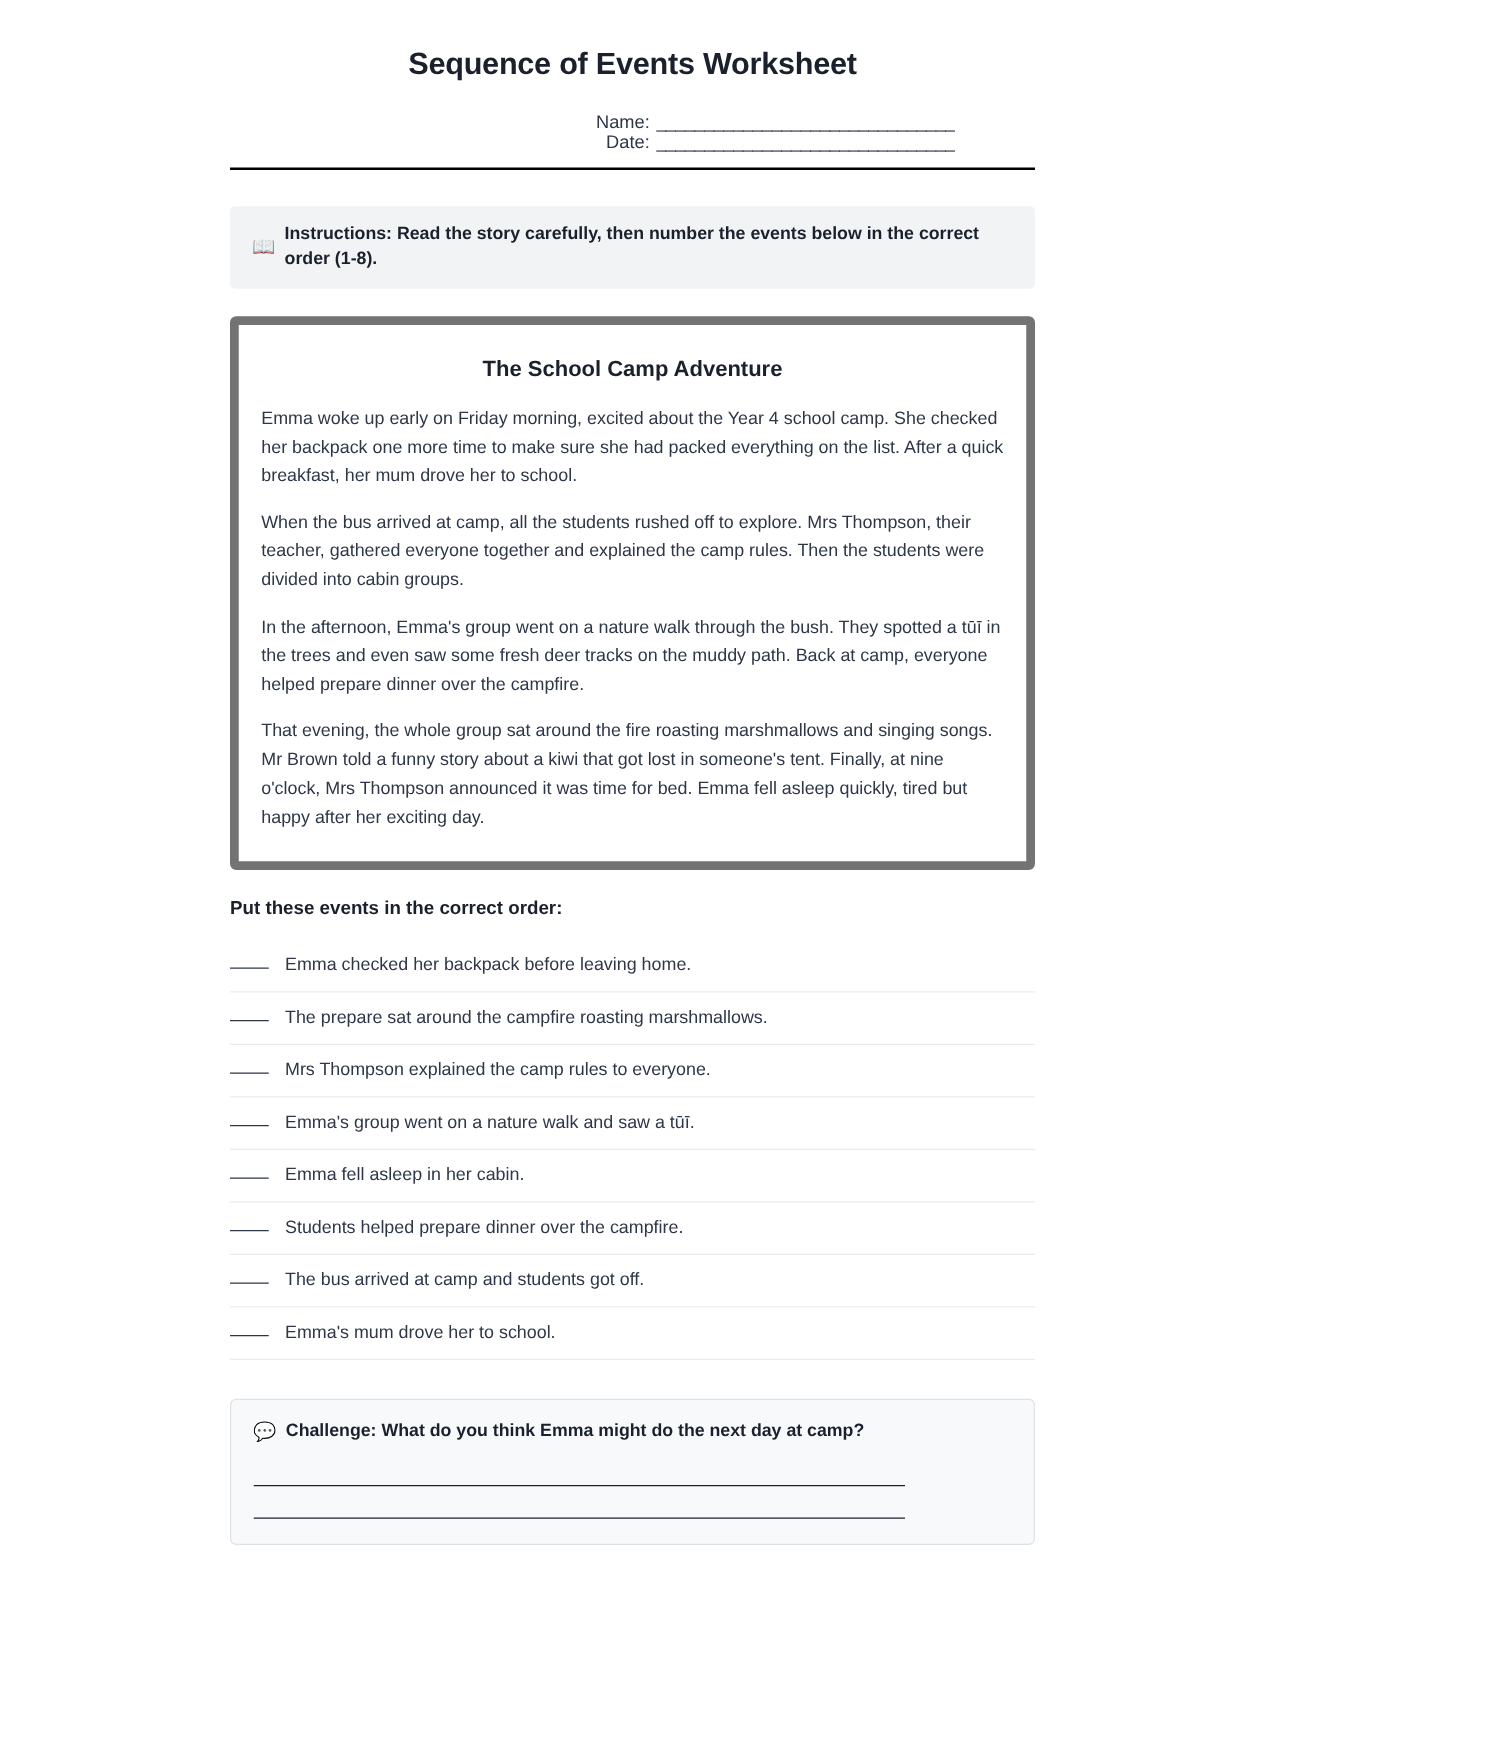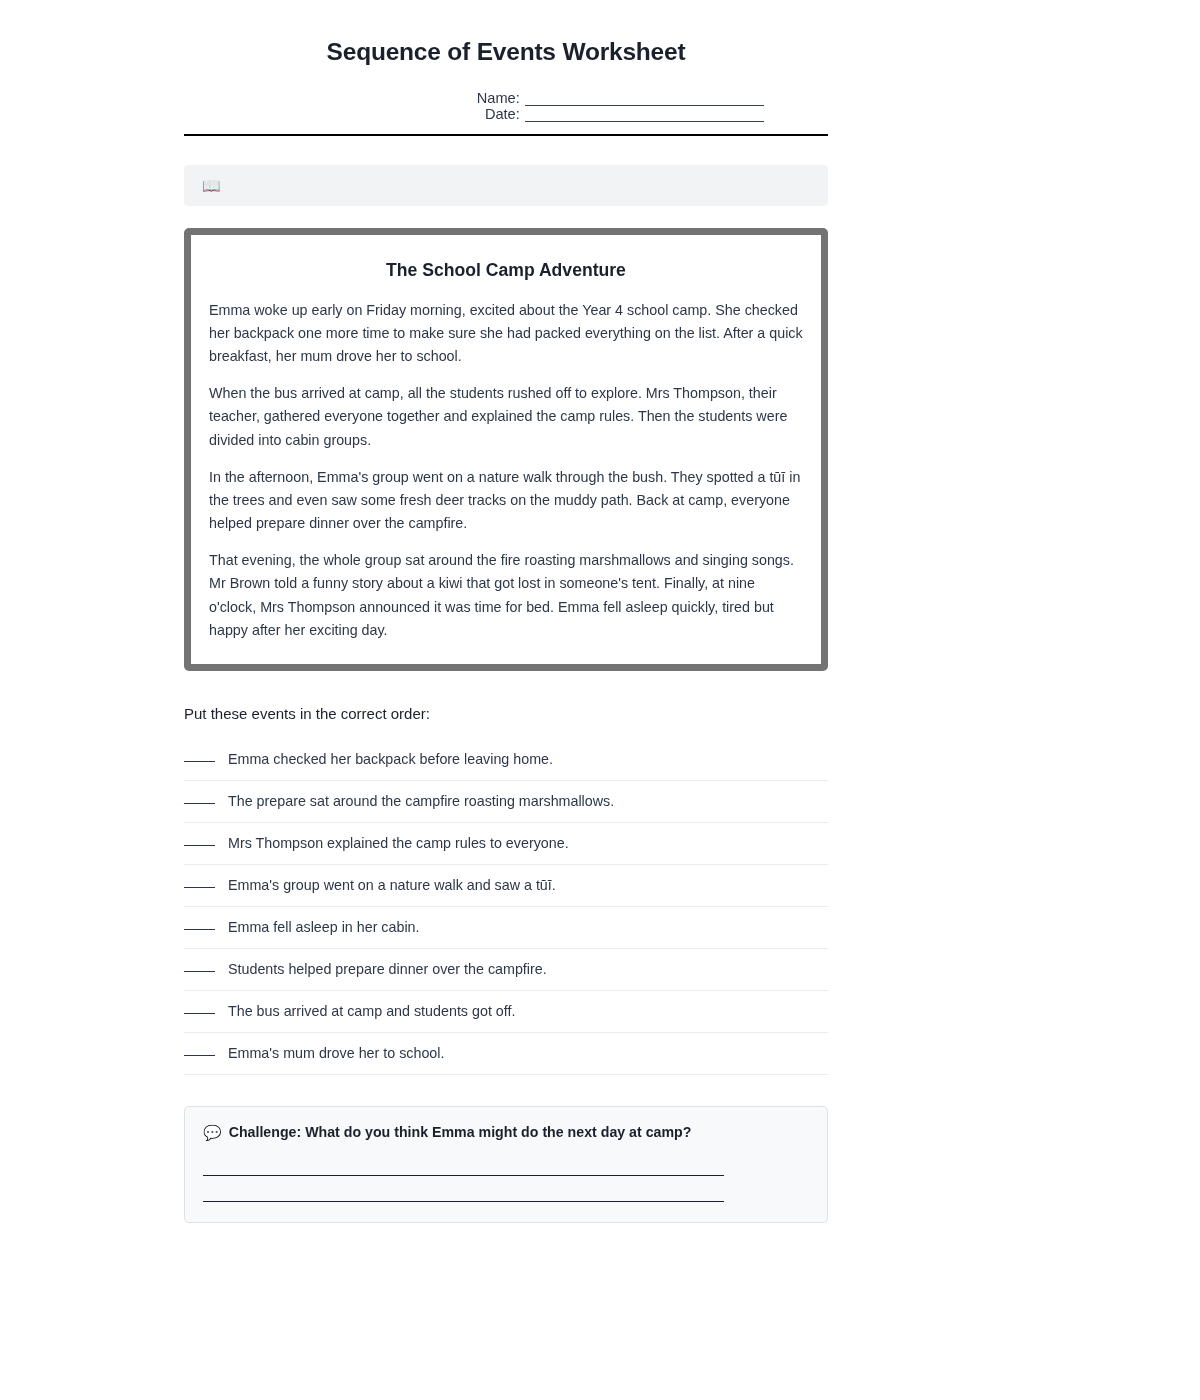--- a/index.html
+++ b/index.html
@@ -96,23 +96,23 @@
   .story-para {
     font-size: 14.3px;
     line-height: 1.62;
     color: #2d3748;
     margin: 0 0 14px 0;
     text-align: left;
   }
   .story-para:last-child { margin-bottom: 0; }
   
   .events-heading {
-    margin-top: 34px;
+    margin-top: 22px;
     font-size: 15px;
-    font-weight: normal;
+    font-weight: bold;
     color: #1a202c;
   }
   .events-list { margin-top: 17px; }
   .event-row {
     display: flex;
     align-items: flex-start;
     gap: 13px;
     padding: 10px 0 11px 0;
     border-bottom: 1px solid #e9ecef;
   }
@@ -168,20 +168,21 @@
     <div class="namedate-field">
       <span class="namedate-label">Date:</span>
       <span class="blank-line">_______________________________</span>
     </div>
   </div>
 
   <div class="header-rule"></div>
 
   <div class="instructions-bar">
     <span class="emoji-icon">📖</span>
+    <span>Instructions: Read the story carefully, then number the events below in the correct order (1-8).</span>
   </div>
 
   <div class="story-card">
     <div class="story-title">The School Camp Adventure</div>
     <p class="story-para">Emma woke up early on Friday morning, excited about the Year 4 school camp. She checked her backpack one more time to make sure she had packed everything on the list. After a quick breakfast, her mum drove her to school.</p>
     <p class="story-para">When the bus arrived at camp, all the students rushed off to explore. Mrs Thompson, their teacher, gathered everyone together and explained the camp rules. Then the students were divided into cabin groups.</p>
     <p class="story-para">In the afternoon, Emma's group went on a nature walk through the bush. They spotted a tūī in the trees and even saw some fresh deer tracks on the muddy path. Back at camp, everyone helped prepare dinner over the campfire.</p>
     <p class="story-para">That evening, the whole group sat around the fire roasting marshmallows and singing songs. Mr Brown told a funny story about a kiwi that got lost in someone's tent. Finally, at nine o'clock, Mrs Thompson announced it was time for bed. Emma fell asleep quickly, tired but happy after her exciting day.</p>
   </div>
 

